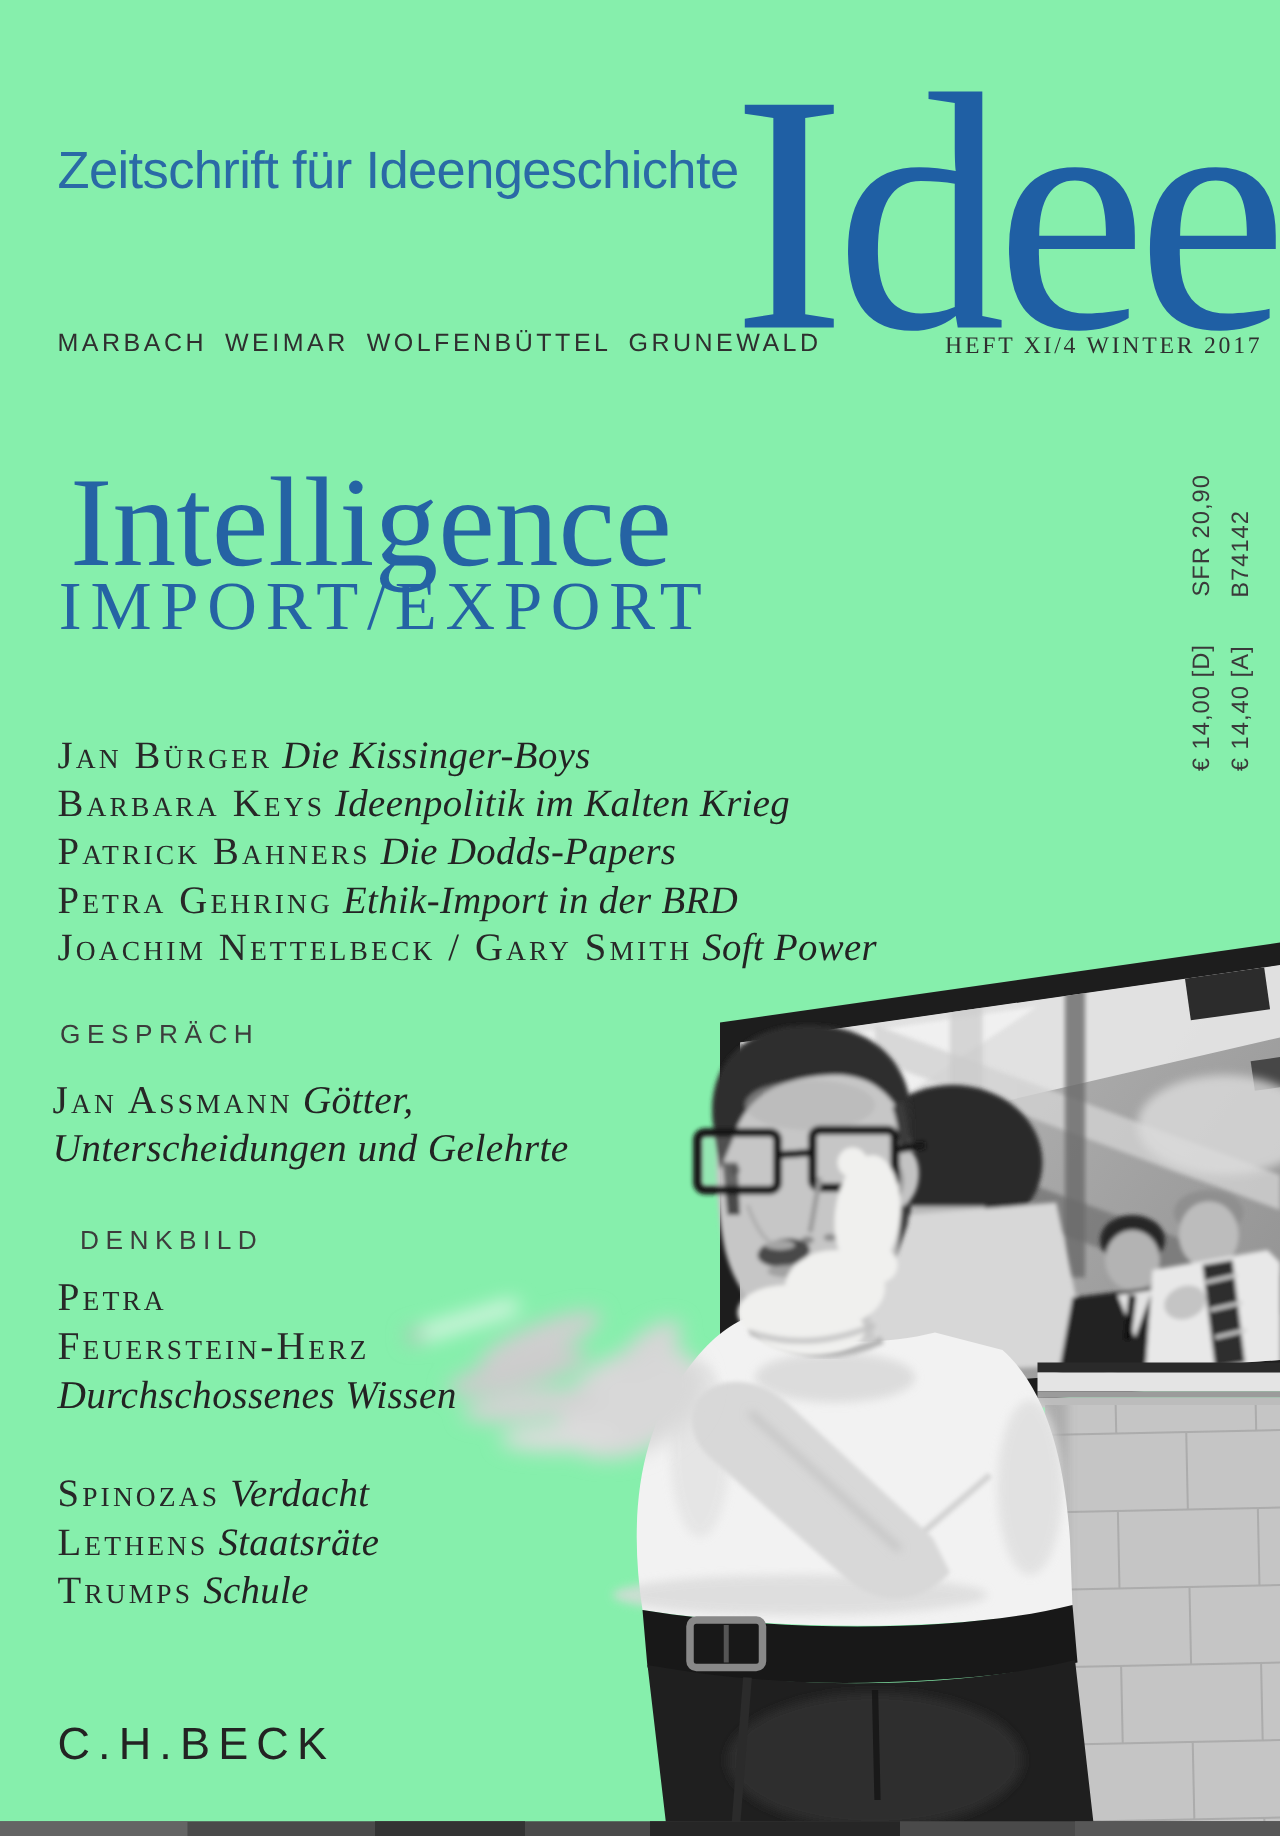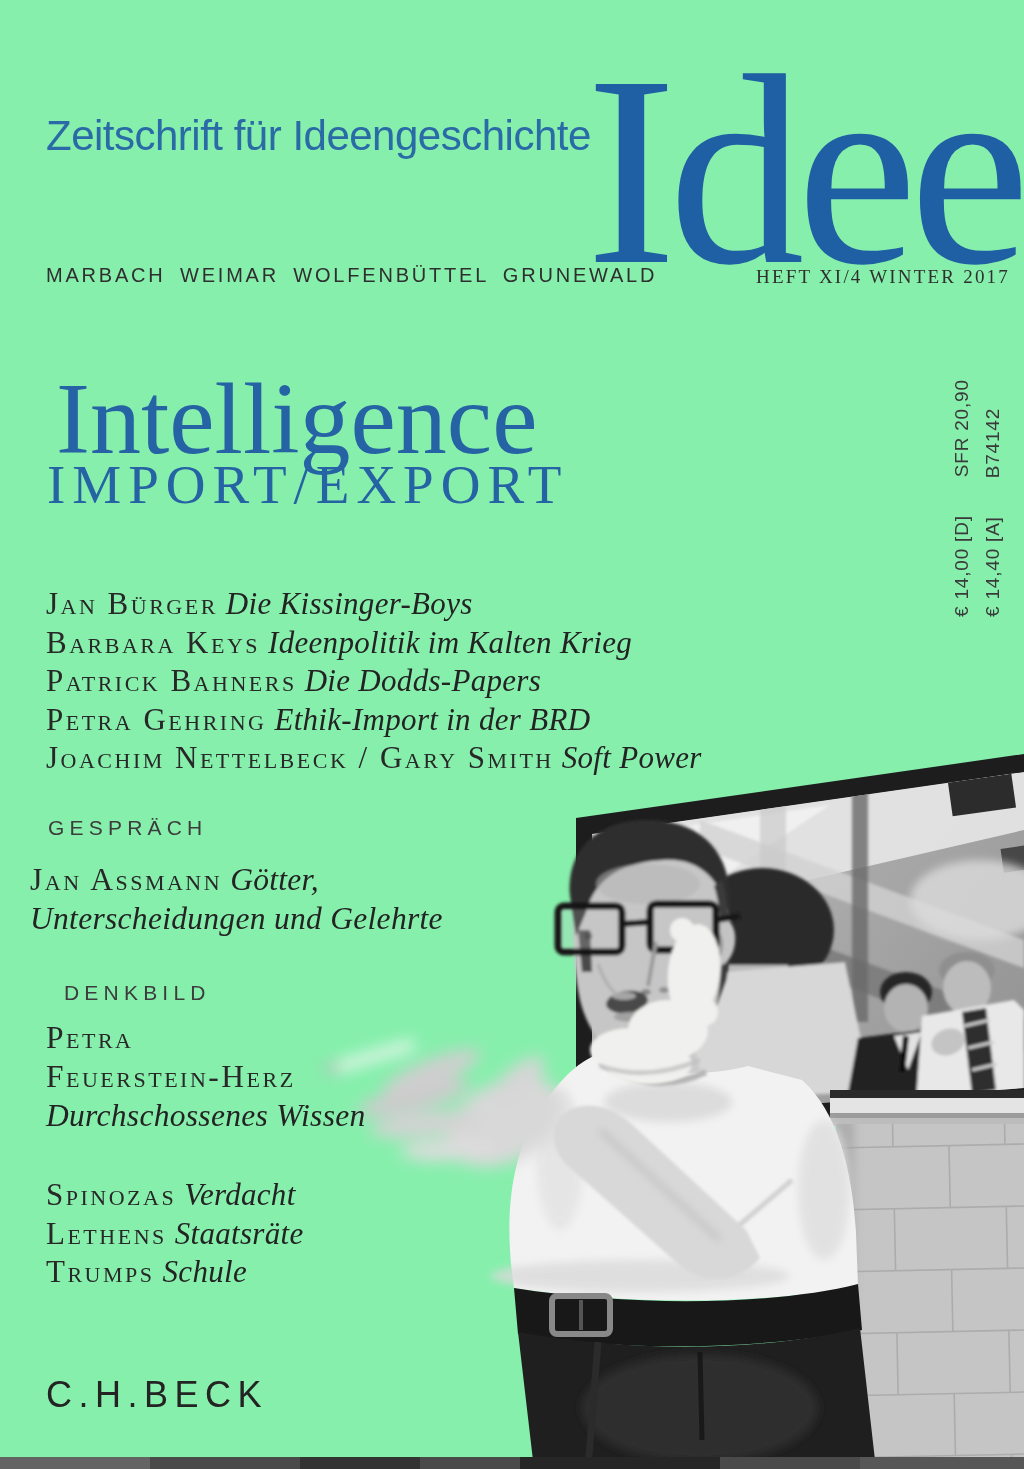--- a/index.html
+++ b/index.html
@@ -41,21 +41,21 @@
   
   .listblock{font-size:31px;line-height:38.6px;white-space:nowrap;}
   #articles{left:46px;top:585px;}
   .sc{font-variant:small-caps;letter-spacing:2.5px;color:#282828;margin-right:8px;}
   .it{font-style:italic;color:#232323;letter-spacing:0.3px;}
   .seclabel{
     font-family:"Liberation Sans",sans-serif;font-size:21px;
     letter-spacing:5.2px;color:#3c3c3c;
   }
   #gespraech-label{left:48px;top:816px;}
-  #assmann{left:30px;top:860px;font-size:31.5px;line-height:39px;}
+  #assmann{left:42px;top:860px;font-size:31.5px;line-height:39px;}
   #denkbild-label{left:48px;top:981px;margin-left:16px;}
   #petra{left:46px;top:1018px;font-size:31.5px;line-height:39px;}
   #shorts{left:46px;top:1176px;}
   
   #publisher{
     left:46px;top:1374px;font-family:"Liberation Sans",sans-serif;
     font-size:36px;letter-spacing:6.5px;color:#232323;
   }
   
   #photo{left:0;top:0;width:1024px;height:1469px;pointer-events:none;}

